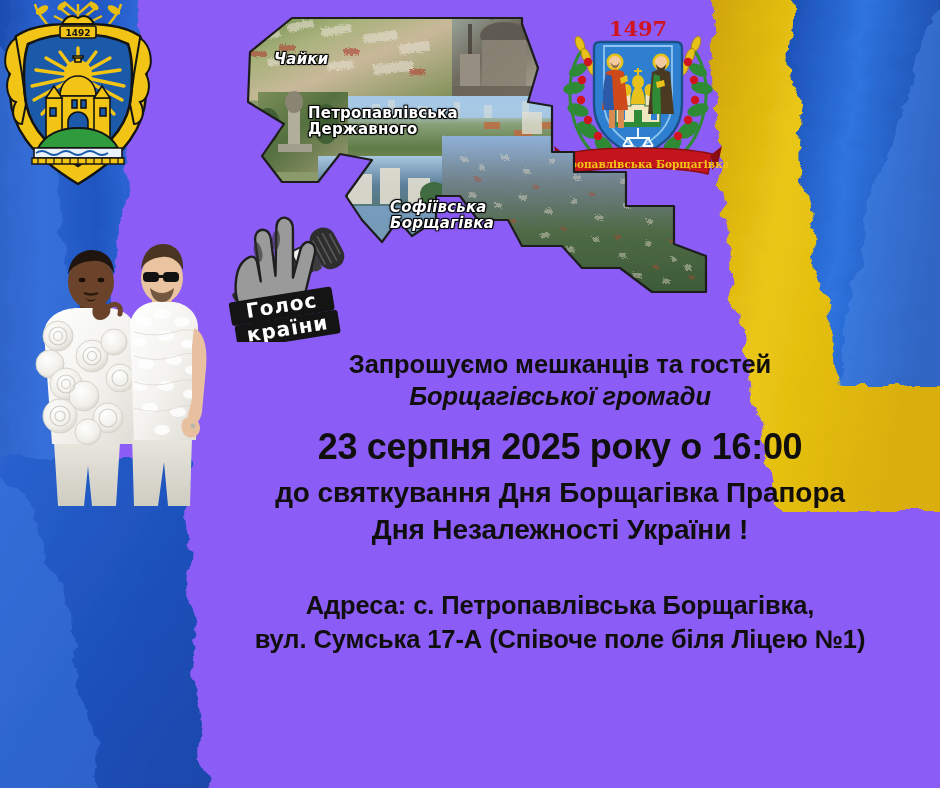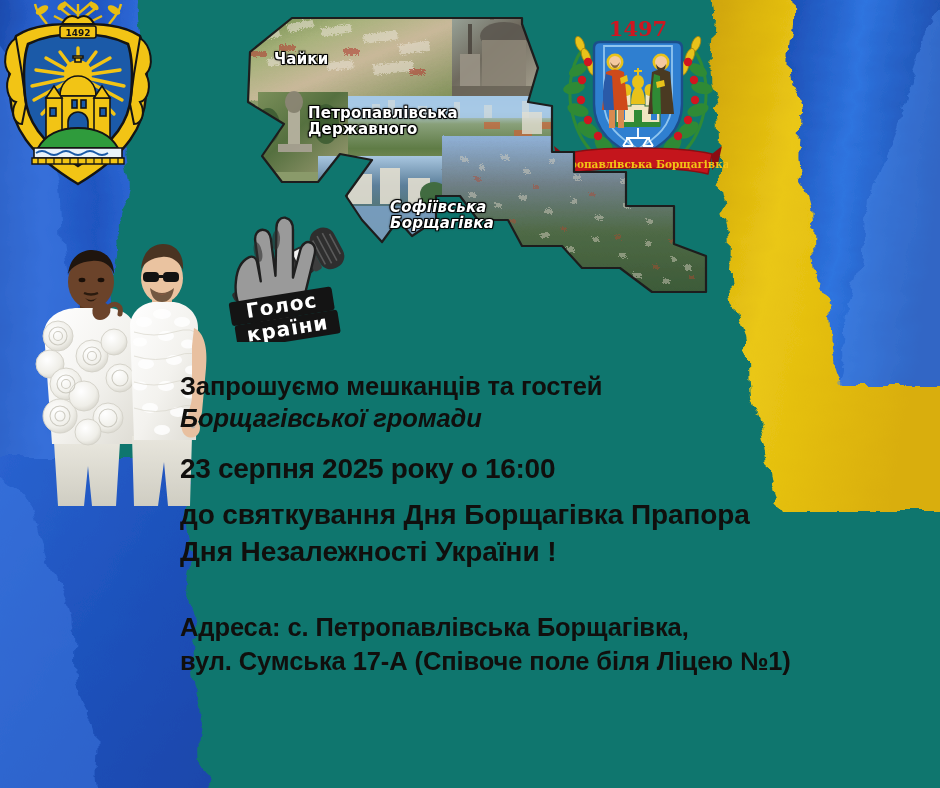--- a/index.html
+++ b/index.html
@@ -1,21 +1,21 @@
 <!DOCTYPE html>
 <html lang="uk"><head>
 <meta charset="utf-8">
 <title>Announcement Poster</title>
 <style>
   html,body{margin:0;padding:0;background:#ffffff;}
   #poster{
     position:relative;
     width:940px;height:788px;
     overflow:hidden;
-    background:#0f766e;
+    background:#8b5cf6;
     font-family:"Liberation Sans","DejaVu Sans",sans-serif;
     -webkit-font-smoothing:antialiased;
   }
 
   
   .edge{position:absolute;pointer-events:none;}
 
   #edge-left-blue{
     left:-10px;top:-10px;width:260px;height:808px;
   }
@@ -45,49 +45,49 @@
     font-family:"DejaVu Sans","Liberation Sans",sans-serif;
     font-size:15px;font-weight:600;line-height:1.05;
     letter-spacing:.2px;
     text-shadow:
        0 0 2px #000, 0 0 3px #000,
        1px 1px 0 rgba(0,0,0,.9), -1px 1px 0 rgba(0,0,0,.9),
        1px -1px 0 rgba(0,0,0,.9), -1px -1px 0 rgba(0,0,0,.9);
     white-space:pre-line;
     pointer-events:none;
   }
-  #map-label-chaiky{left:52px;top:46px;}
+  #map-label-chaiky{left:52px;top:46px;font-style:italic;}
   #map-label-petropavlivska{left:86px;top:100px;}
   #map-label-sofiivska{left:168px;top:194px;font-style:italic;}
 
   
   #voice-logo{
     position:absolute;left:218px;top:212px;width:132px;height:130px;
   }
 
   
   #performers{
     position:absolute;left:16px;top:236px;width:200px;height:270px;
   }
 
   
   #text-block{
-    position:absolute;left:180px;top:370px;width:760px;
-    color:#100f0d;
+    position:absolute;left:180px;top:348px;width:760px;
+    text-align:center;color:#100f0d;
   }
   .tline{
     font-weight:bold;
     letter-spacing:-0.1px;
   }
   #invite-line-1,#invite-line-2{
     font-size:25.5px;line-height:32px;
   }
   #invite-line-2{margin-bottom:8px;font-style:italic;}
   #date-line{
-    font-size:28px;line-height:54px;
+    font-size:36px;line-height:54px;
     letter-spacing:-0.3px;
   }
   #purpose-line-1,#purpose-line-2,#purpose-line-3{
     font-size:28px;line-height:37px;
   }
   #address-block{margin-top:40px;}
   #address-line-1,#address-line-2{
     font-size:25.5px;line-height:34px;
   }
 </style>

